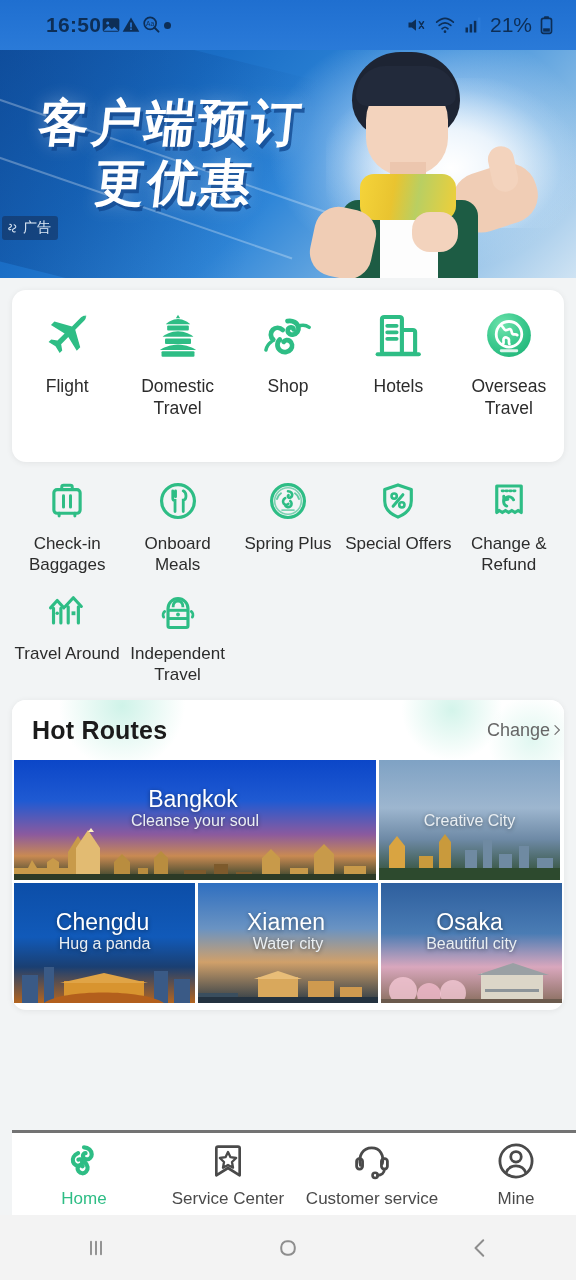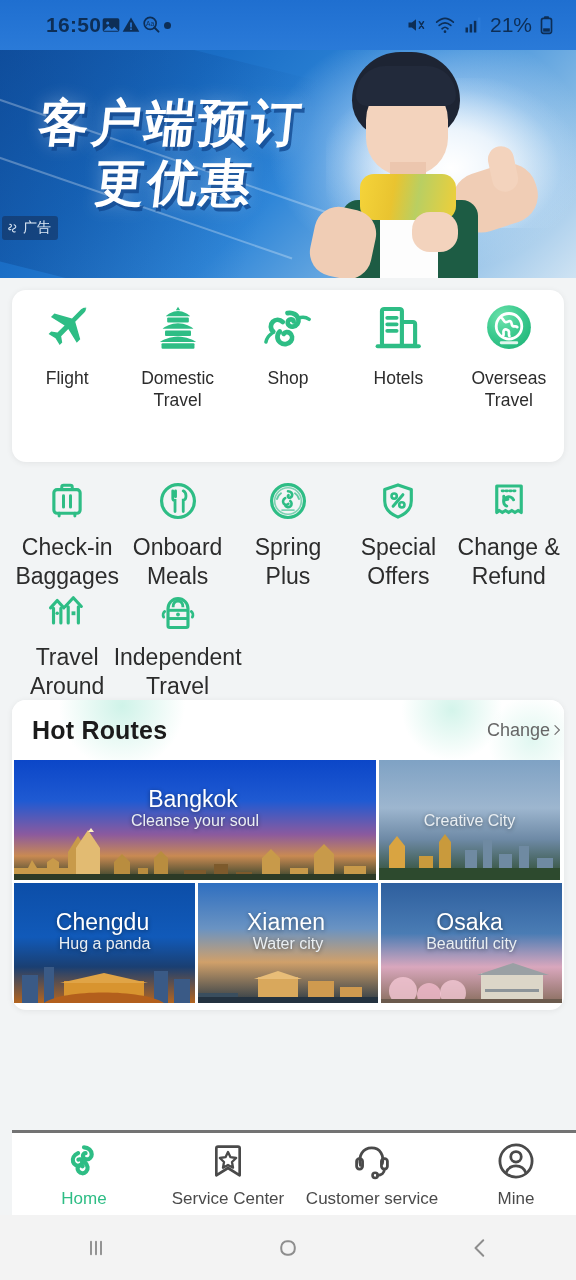--- a/index.html
+++ b/index.html
@@ -74,34 +74,34 @@
   .p-shirt{ position:absolute; left:86px; top:150px; width:58px; height:78px; background:#fdfdfd; }
   .p-arm1 { position:absolute; left:18px; top:158px; width:62px; height:70px; border-radius:24px; background:#f0cdb5; transform:rotate(12deg); }
   .p-arm2 { position:absolute; left:158px; top:118px; width:86px; height:60px; border-radius:28px; background:#f0cdb5; transform:rotate(-18deg); }
   .p-thumb{ position:absolute; left:196px; top:96px; width:26px; height:46px; border-radius:13px; background:#f3d3bd; transform:rotate(-12deg); }
   .p-hand { position:absolute; left:118px; top:162px; width:46px; height:40px; border-radius:18px; background:#f3d3bd; }
 
   
   .quick-card {
     position: absolute; top: 290px; left: 12px; width: 552px; height: 172px;
     background: #fff; border-radius: 14px; box-shadow: 0 1px 6px rgba(0,0,0,.07);
-    display: flex; align-items: flex-start; padding-top: 12px;
+    display: flex; align-items: flex-start; padding-top: 20px;
   }
   .qitem { flex: 1; display:flex; flex-direction:column; align-items:center; gap:13px; }
   .qlabel { font-size: 17.5px; color:#2c2c2c; text-align:center; line-height: 1.28; }
 
   
   .row2, .row3 {
     position:absolute; left: 12px; width: 552px;
     display:flex;
   }
   .row2 { top: 480px; }
   .row3 { top: 590px; }
   .ritem { width: 110.4px; display:flex; flex-direction:column; align-items:center; gap:11px; }
-  .rlabel { font-size:23px; color:#2c2c2c; text-align:center; line-height:1.26; }
+  .rlabel { font-size:17px; color:#2c2c2c; text-align:center; line-height:1.26; }
 
   
   .hot-card {
     position:absolute; left:12px; top:700px; width:552px; height:310px;
     background:#fff; border-radius:14px; overflow:hidden;
     box-shadow:0 1px 6px rgba(0,0,0,.07);
   }
   .hot-head {
     height:60px; display:flex; align-items:center; justify-content:space-between;
     padding:0 0 0 20px;

